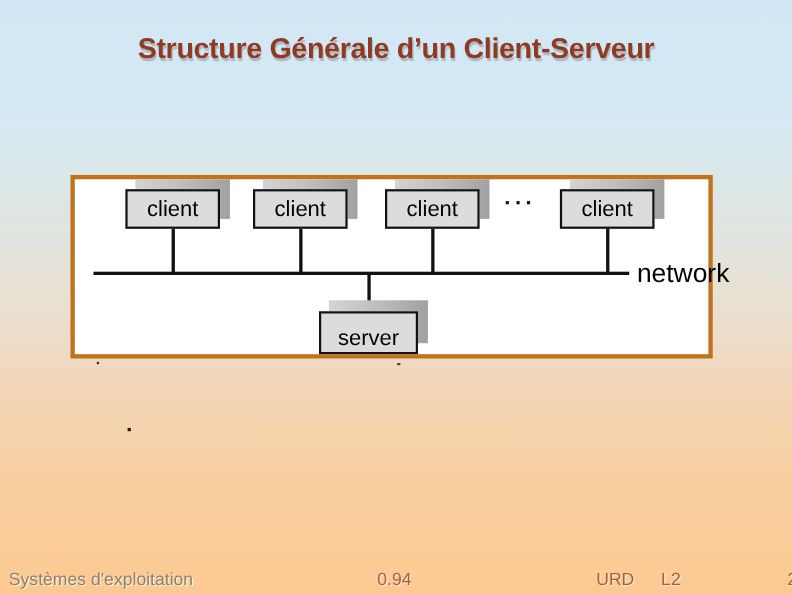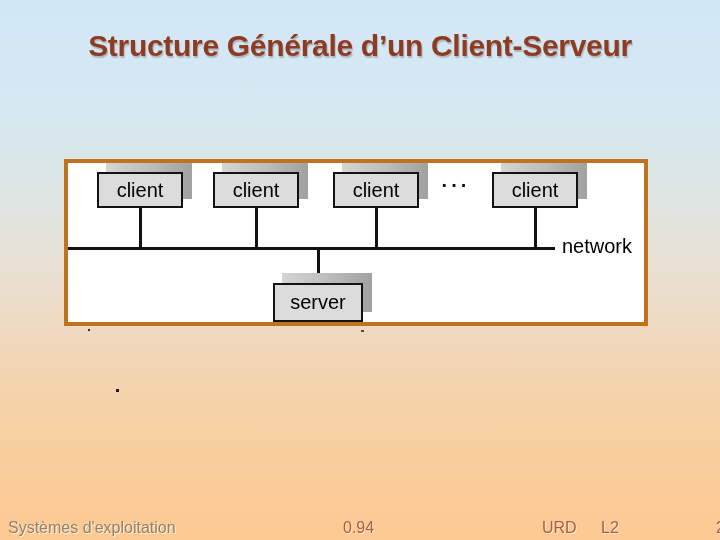--- a/index.html
+++ b/index.html
@@ -8,45 +8,45 @@
     font-family: "Liberation Sans", sans-serif;
   }
   .slide {
     position: relative; width: 720px; height: 540px;
     background: linear-gradient(180deg,
       #d2e7f5 0%, #d5e9f3 18%, #dfe5e0 38%, #eadfd0 52%,
       #f2d6b6 66%, #f8cf9f 82%, #fdc992 100%);
   }
   .title {
     position: absolute; top: 29px; left: 0; width: 720px;
-    text-align: center; font-size: 30px; font-weight: bold;
+    text-align: center; font-size: 26px; font-weight: bold;
     color: #8e3b22; letter-spacing: -0.3px;
     text-shadow: 1px 2px 1px rgba(168,174,184,0.85);
     white-space: nowrap;
   }
   .frame {
     position: absolute; left: 64px; top: 159px;
     width: 584px; height: 167px; box-sizing: border-box;
     background: #ffffff; border: 4px solid #c0731e;
   }
-  .inner { position: absolute; left: 0; top: 0; width: 576px; height: 159px; border-radius: 14px; }
+  .inner { position: absolute; left: 17px; top: 0; width: 576px; height: 159px; border-radius: 14px; }
   .shadow {
     position: absolute; width: 86px; height: 36px;
     background: linear-gradient(90deg, #d4d4d4 0%, #c0c0c0 45%, #a1a1a1 100%);
   }
   .nodebox {
     position: absolute; width: 86px; height: 36px; box-sizing: border-box;
     background: #dcdcdc; border: 2px solid #121212;
     display: flex; align-items: center; justify-content: center;
     font-size: 20px; color: #000;
   }
   .srv, .srv-sh { width: 90px; height: 39px; }
   .conn { position: absolute; width: 3px; background: #111; }
   .netline { position: absolute; left: 0; top: 84px; width: 487px; height: 3px; background: #111; }
-  .netlabel { position: absolute; left: 494px; top: 72px; font-size: 20px; color: #000; }
+  .netlabel { position: absolute; left: 494px; top: 72px; font-size: 24px; color: #000; }
   .dots {
     position: absolute; left: 366px; top: 11px; width: 44px; text-align: center;
     font-size: 20px; font-weight: bold; color: #111; letter-spacing: 3px;
   }
   .footer-item {
     position: absolute; top: 519px; font-size: 16px;
     color: #a85e3c; text-shadow: 1px 1px 0 rgba(255,242,226,0.85);
     white-space: nowrap;
   }
   .f-course { left: 8px; color: #93806d; text-shadow: 1px 1px 0 rgba(255,247,233,0.9); }
@@ -93,21 +93,21 @@
       <div class="conn" style="left:187px; top:45px; height:42px;"></div>
       <div class="conn" style="left:307px; top:45px; height:42px;"></div>
       <div class="conn" style="left:466px; top:45px; height:42px;"></div>
 
       <div class="netline"></div>
       <div class="netlabel">network</div>
 
       <div class="conn" style="left:249px; top:87px; height:34px;"></div>
 
       <div class="shadow srv-sh" style="left:214px; top:110px;"></div>
-      <div class="nodebox srv" style="left:205px; top:120px;">
+      <div class="nodebox srv" style="left:205px; top:120px;align-items:flex-end;">
         <span>server</span>
       </div>
 
     </div>
   </div>
 
   <div class="mark m1"></div>
   <div class="mark m2"></div>
   <div class="mark m3"></div>
 

